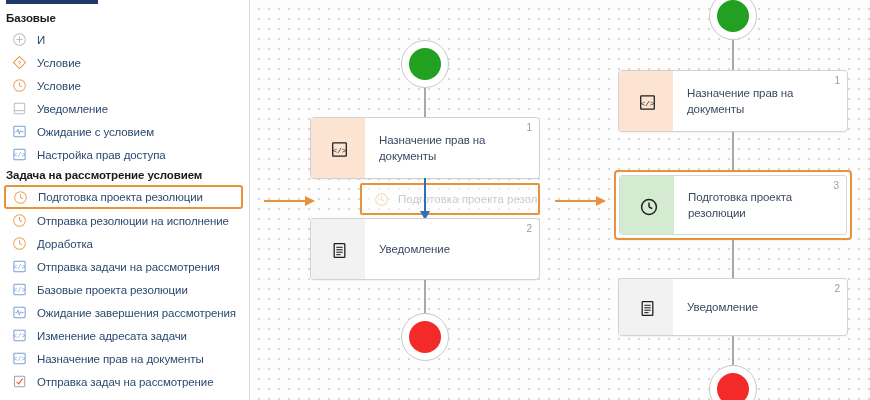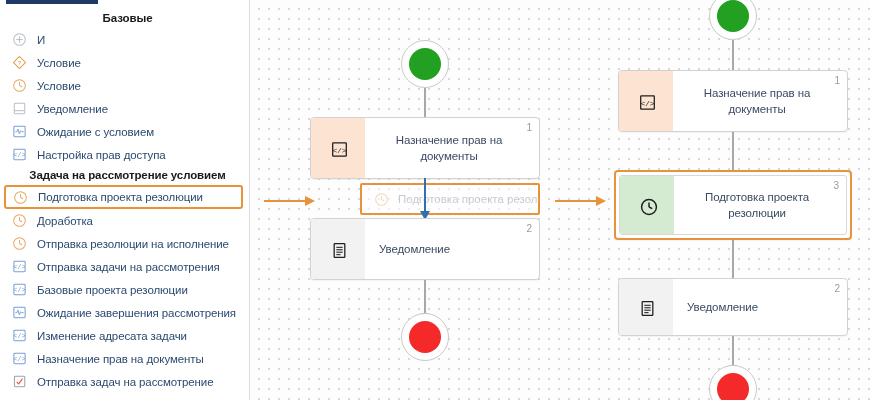--- a/index.html
+++ b/index.html
@@ -7,21 +7,20 @@
     width: 870px; height: 400px;
     overflow: hidden;
     font-family: "Liberation Sans", "DejaVu Sans", sans-serif;
     background: #ffffff;
   }
   #app {
     position: relative;
     width: 870px; height: 400px;
     display: flex;
     background: #ffffff;
-    text-align: center;
   }
 
   
   #sidebar {
     position: relative;
     width: 250px;
     height: 400px;
     background: #ffffff;
     border-right: 1px solid #dcdcdc;
     overflow: hidden;
@@ -309,32 +308,32 @@
       </div>
 
       <div class="palette-item">
         <span class="ico">
           <svg viewBox="0 0 16 16">
               <circle cx="8" cy="8" r="6.2" fill="none" stroke="#e8a860" stroke-width="1.1"></circle>
               <line x1="8" y1="4.3" x2="8" y2="8" stroke="#e8a860" stroke-width="1.1"></line>
               <line x1="8" y1="8" x2="10.6" y2="9.3" stroke="#e8a860" stroke-width="1.1"></line>
             </svg>
         </span>
-        <span class="pi-label">Доработка</span>
+        <span class="pi-label">Отправка резолюции на исполнение</span>
       </div>
 
       <div class="palette-item">
         <span class="ico">
           <svg viewBox="0 0 16 16">
               <circle cx="8" cy="8" r="6.2" fill="none" stroke="#e8a860" stroke-width="1.1"></circle>
               <line x1="8" y1="4.3" x2="8" y2="8" stroke="#e8a860" stroke-width="1.1"></line>
               <line x1="8" y1="8" x2="10.6" y2="9.3" stroke="#e8a860" stroke-width="1.1"></line>
             </svg>
         </span>
-        <span class="pi-label">Отправка резолюции на исполнение</span>
+        <span class="pi-label">Доработка</span>
       </div>
 
       <div class="palette-item">
         <span class="ico">
           <svg viewBox="0 0 16 16">
               <rect x="2" y="2.4" width="12" height="11.2" rx="1" fill="none" stroke="#7a9fd4" stroke-width="1.1"></rect>
               <text x="8" y="10.8" font-size="7" text-anchor="middle" fill="#7a9fd4" font-family="Liberation Mono, monospace">&lt;/&gt;</text>
             </svg>
         </span>
         <span class="pi-label">Отправка задачи на рассмотрения</span>

